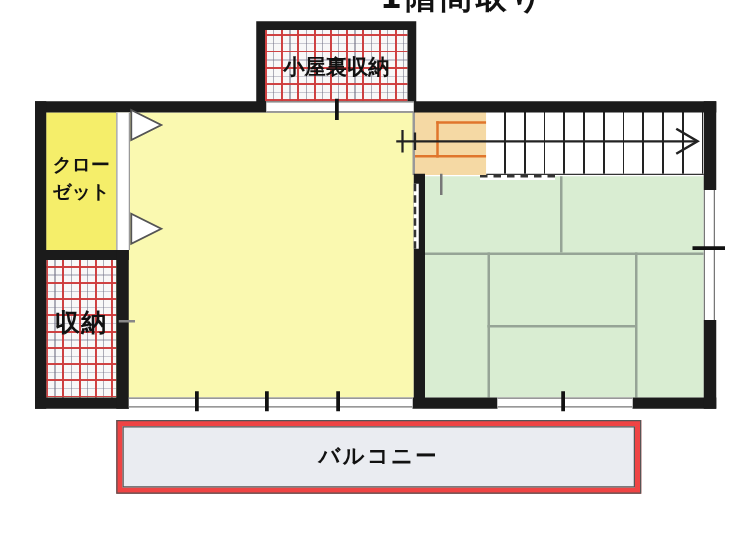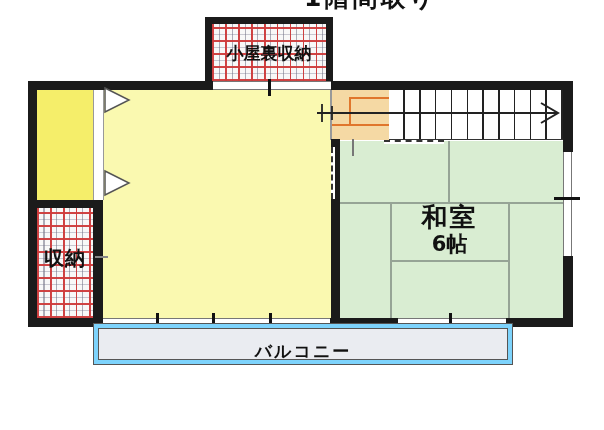--- a/index.html
+++ b/index.html
@@ -97,28 +97,28 @@
     <polygon points="1,85 25,97 1,109" fill="#ffffff" stroke="#555" stroke-width="1.5"></polygon>
   </svg>
 
   <svg class="abs" style="left:314px;top:100px;" width="252" height="26" viewBox="0 0 252 26">
     <line x1="3" y1="13" x2="243" y2="13" stroke="#222" stroke-width="1.8"></line>
     <line x1="8" y1="4" x2="8" y2="22" stroke="#222" stroke-width="1.8"></line>
     <line x1="18" y1="6" x2="18" y2="20" stroke="#222" stroke-width="1.8"></line>
     <polyline points="227,3 244,13 227,23" fill="none" stroke="#222" stroke-width="2"></polyline>
   </svg>
 
-  <div class="abs" style="left:93px;top:323px;width:420px;height:42px;background:#7dd3fc;border:1.5px solid #555;box-sizing:border-box;">
+  <div class="abs" style="left:93px;top:336px;width:420px;height:59px;background:#ef4444;border:1.5px solid #555;box-sizing:border-box;">
     <div class="abs" style="left:4px;top:4px;right:4px;bottom:4px;background:#eaecf1;border:1.5px solid #555;box-sizing:border-box;"></div>
     <div class="label" style="left:0;top:16px;width:100%;font-size:17px;font-weight:bold;letter-spacing:2px;">バルコニー</div>
   </div>
 
+  <div class="label" style="left:36px;top:122px;width:58px;font-size:15px;font-weight:bold;line-height:21px;">
+    <div>クロー</div>
+    <div>ゼット</div>
+  </div>
 
   <div class="label" style="left:32px;top:245px;width:66px;font-size:20px;font-weight:bold;letter-spacing:1px;">収納</div>
 
 
-  <div class="label" style="left:372px;top:202px;width:155px;">
-    <div class="room-name">和室</div>
-    <div class="room-size">6帖</div>
-  </div>
 
 
 </div>
 
 </body></html>

